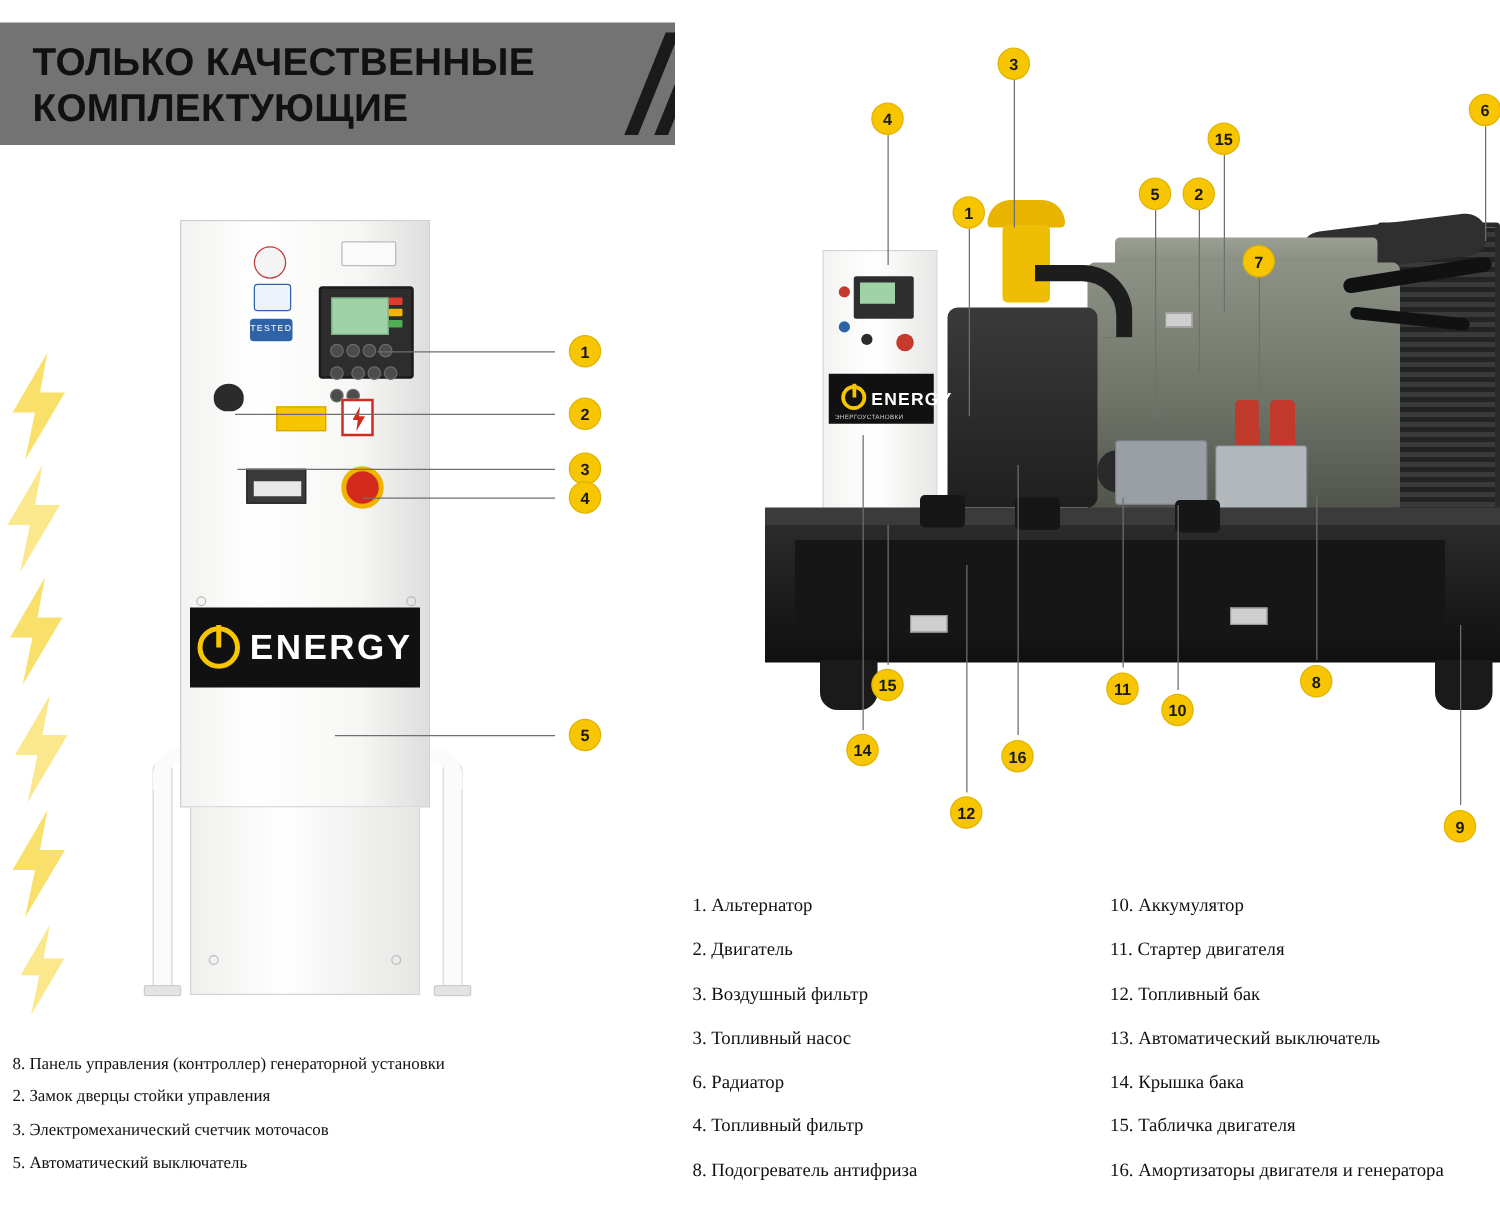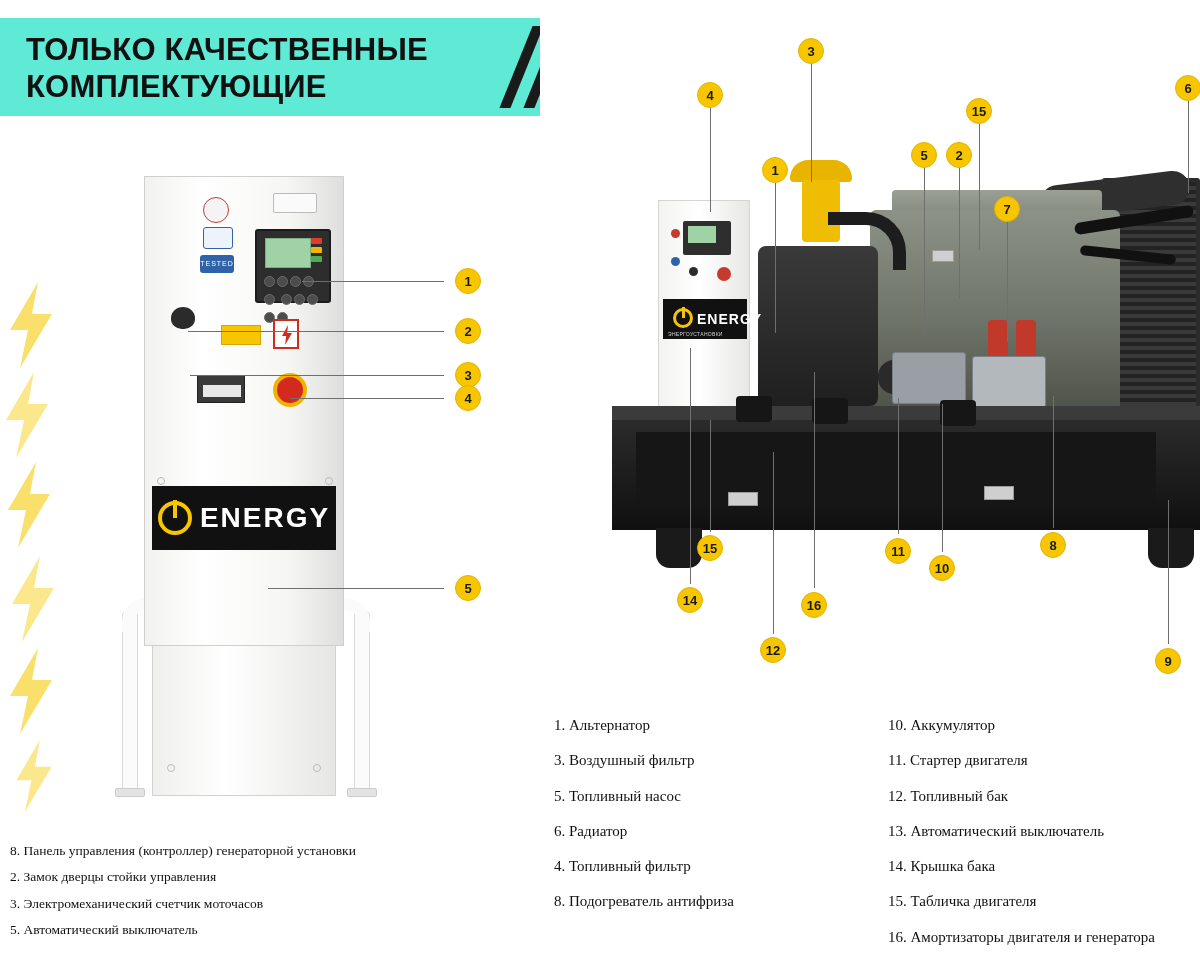--- a/index.html
+++ b/index.html
@@ -7,21 +7,21 @@
   body {
     width:1200px; height:967px; position:relative;
     background:#ffffff;
     font-family:"Liberation Serif", serif;
     overflow:hidden;
   }
 
   
   #header-banner {
     position:absolute; left:0; top:18px; width:640px; height:98px;
-    background:#5eead4;
+    background:#737373;
   }
   #header-banner .slant {
     position:absolute; right:-48px; top:0; width:96px; height:100%;
     background:#ffffff; transform:skewX(-20deg);
   }
   #header-title {
     position:absolute; left:26px; top:14px; width:480px;
     font-family:"Liberation Sans", sans-serif;
     font-weight:bold; font-size:31px; line-height:1.18;
     color:#111111; letter-spacing:0.2px; text-transform:uppercase;
@@ -406,22 +406,23 @@
 
 <div id="legend-left">
   <div class="li">8. Панель управления (контроллер) генераторной установки</div>
   <div class="li">2. Замок дверцы стойки управления</div>
   <div class="li">3. Электромеханический счетчик моточасов</div>
   <div class="li">5. Автоматический выключатель</div>
 </div>
 
 <div class="legend-col" id="legend-mid">
   <div>1. Альтернатор</div>
+  <div>2. Двигатель</div>
   <div>3. Воздушный фильтр</div>
-  <div>5. Топливный насос</div>
+  <div>3. Топливный насос</div>
   <div>6. Радиатор</div>
   <div>4. Топливный фильтр</div>
   <div>8. Подогреватель антифриза</div>
 
 </div>
 
 <div class="legend-col" id="legend-right">
   <div>10. Аккумулятор</div>
   <div>11. Стартер двигателя</div>
   <div>12. Топливный бак</div>

